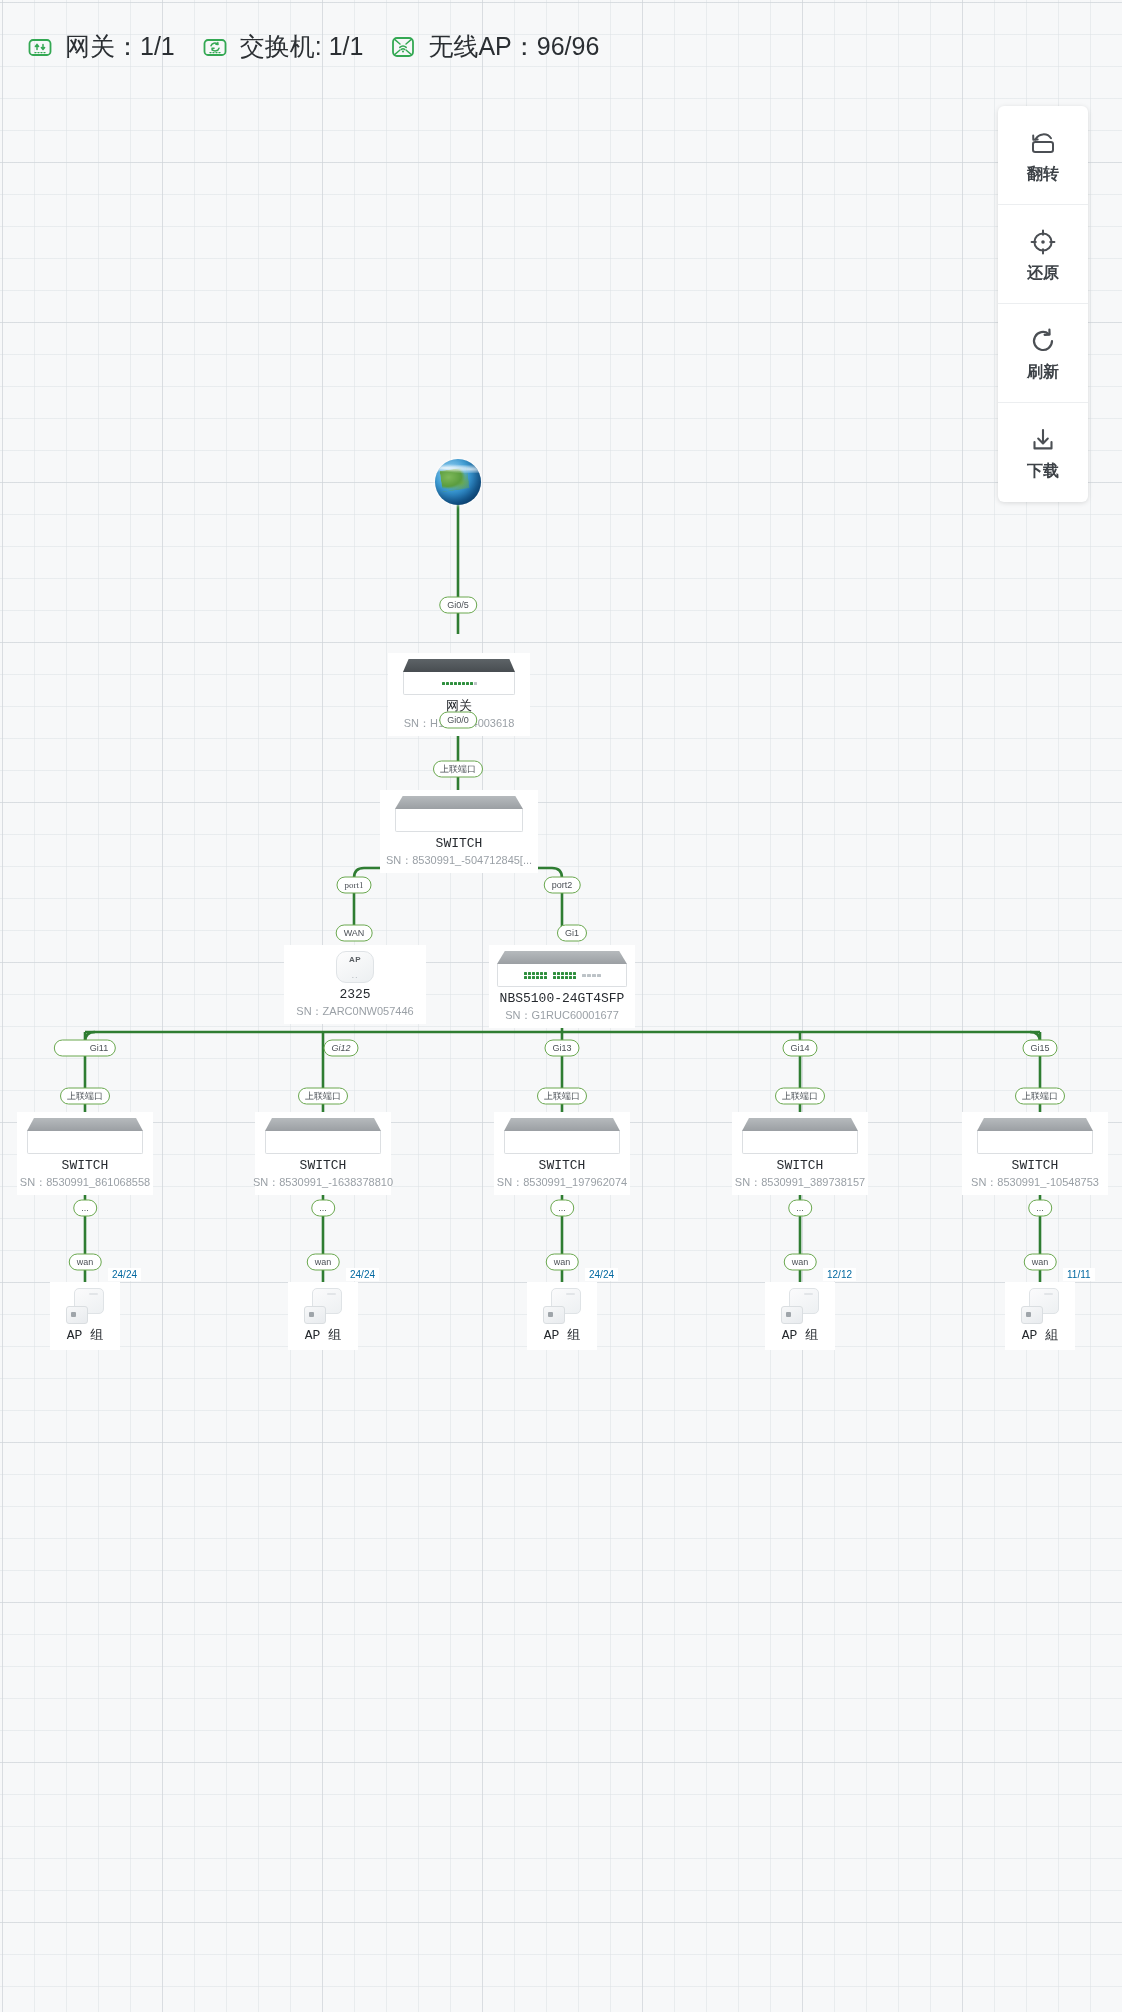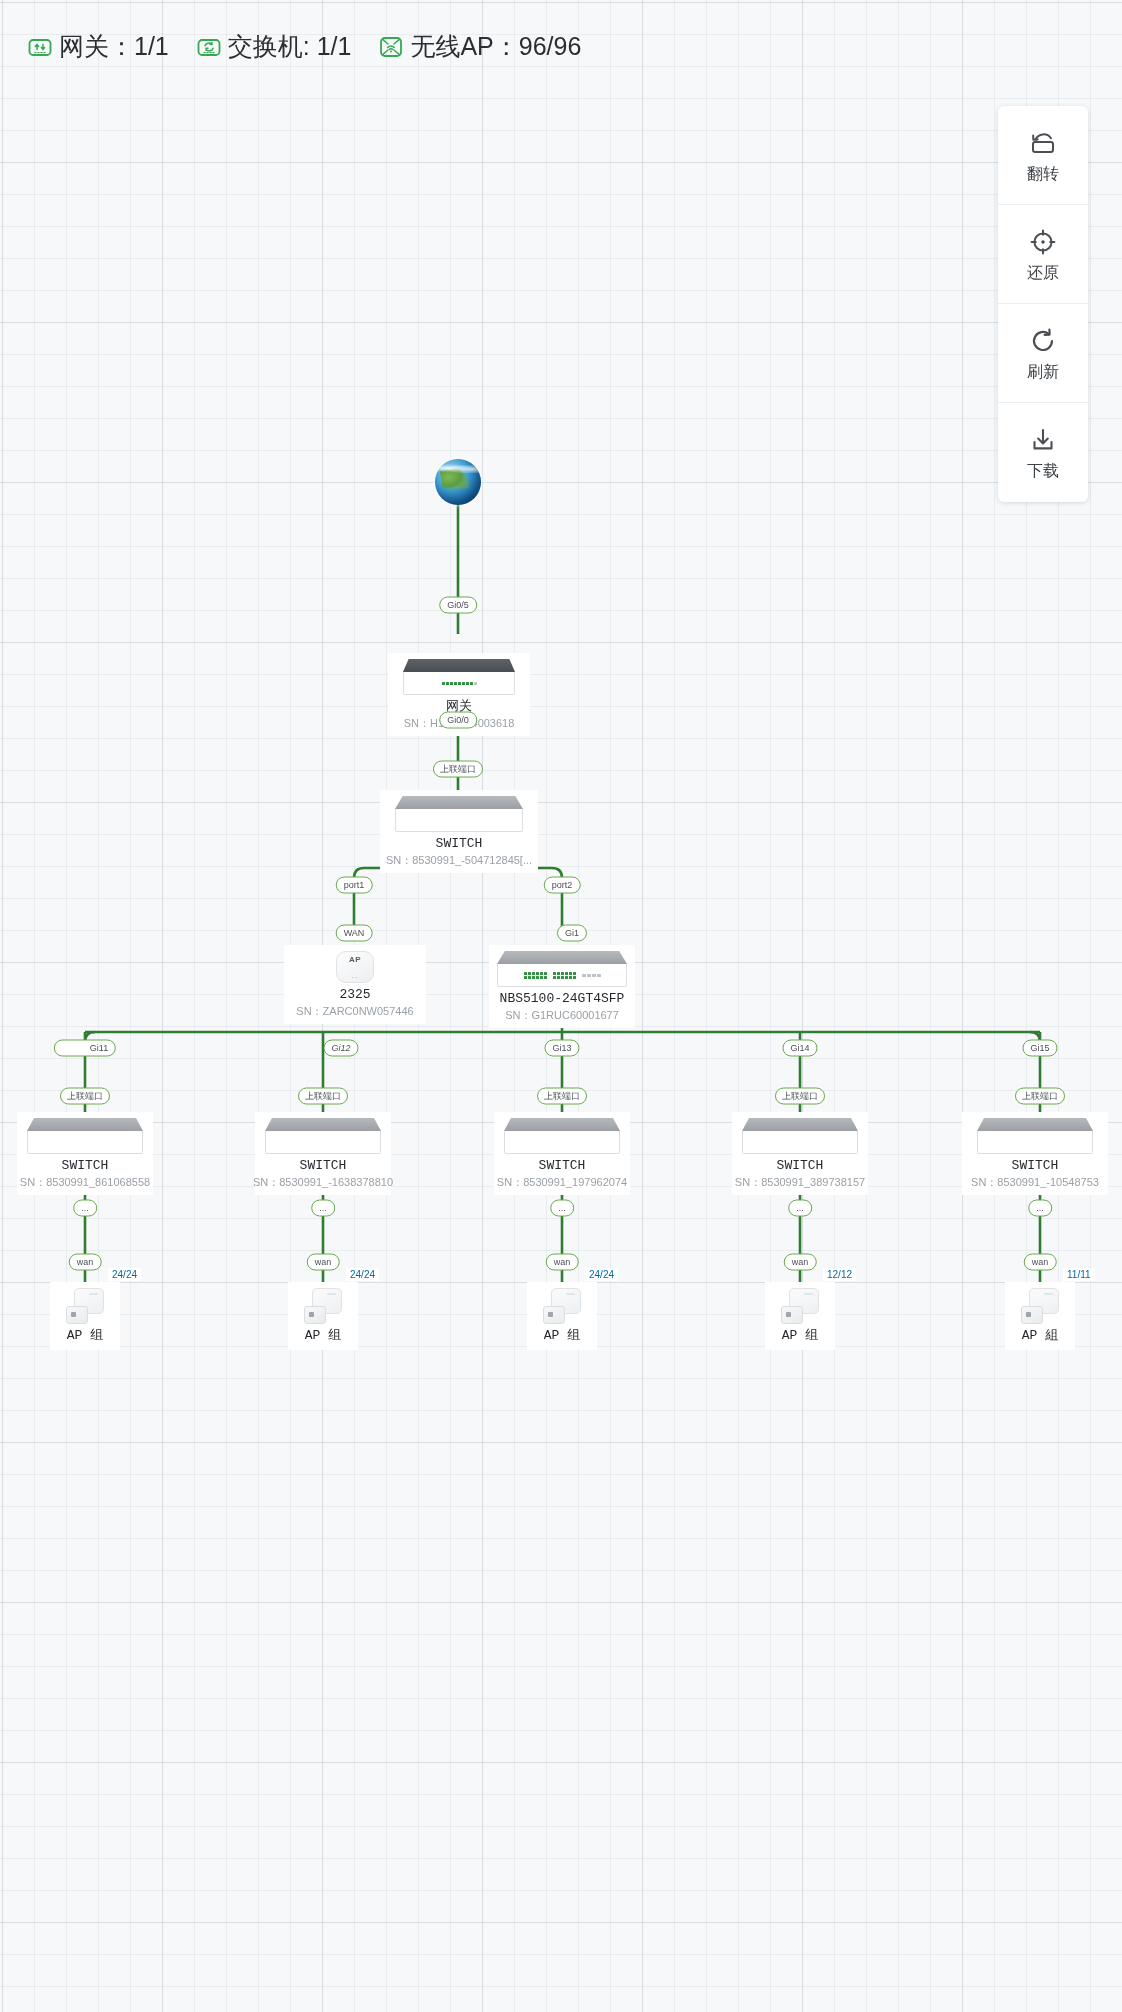--- a/index.html
+++ b/index.html
@@ -24,21 +24,21 @@
 
   
   #summary-bar {
     position: absolute;
     left: 26px; top: 30px;
     display: flex; align-items: center;
     gap: 26px;
     z-index: 40;
   }
   .summary-item {
-    display: flex; align-items: center; gap: 5px;
+    display: flex; align-items: center; gap: 11px;
     font-size: 25px; color: #2b2f33; white-space: nowrap;
     letter-spacing: 0px;
   }
   .summary-icon {
     width: 28px; height: 28px;
     display: inline-block;
     flex: 0 0 28px;
   }
   .summary-icon svg { display: block; }
 
@@ -47,20 +47,21 @@
     position: absolute;
     right: 34px; top: 106px;
     width: 90px;
     z-index: 50;
   }
   .tb-group {
     background: #ffffff;
     border-radius: 6px;
     box-shadow: 0 1px 5px rgba(0,0,0,0.13);
     overflow: hidden;
+    font-weight: bold;
   }
   .tb-group.second { margin-top: 13px; }
   .tb-btn {
     height: 99px;
     display: flex; flex-direction: column;
     align-items: center; justify-content: center;
     gap: 7px;
     cursor: pointer;
     border-bottom: 1px solid #eceef0;
   }
@@ -340,21 +341,21 @@
         <path d="M95 1032 Q85 1032 85 1042"></path>
         <path d="M1030 1032 Q1040 1032 1040 1042"></path>
       </g>
     </svg>
 
     <div class="globe" style="left:435px; top:459px;"></div>
 
     <div class="pill" style="left:458px; top:605px;">Gi0/5</div>
     <div class="pill" style="left:458px; top:720px;">Gi0/0</div>
     <div class="pill cn" style="left:458px; top:769px;">上联端口</div>
-    <div class="pill" style="left:354px; top:885px;">port1</div>
+    <div class="pill" style="left:354px; top:885px;font-family:Liberation Serif, serif;">port1</div>
     <div class="pill" style="left:562px; top:885px;">port2</div>
     <div class="pill" style="left:354px; top:933px;">WAN</div>
     <div class="pill" style="left:562px; top:933px;margin-left:10px;">Gi1</div>
 
     <div class="node" style="left:388px; top:653px; width:142px;">
       <div class="dev-box" style="width:112px;">
         <div class="gw-top"></div>
         <div class="sw-face">
           <div class="ports">
             <i></i>

